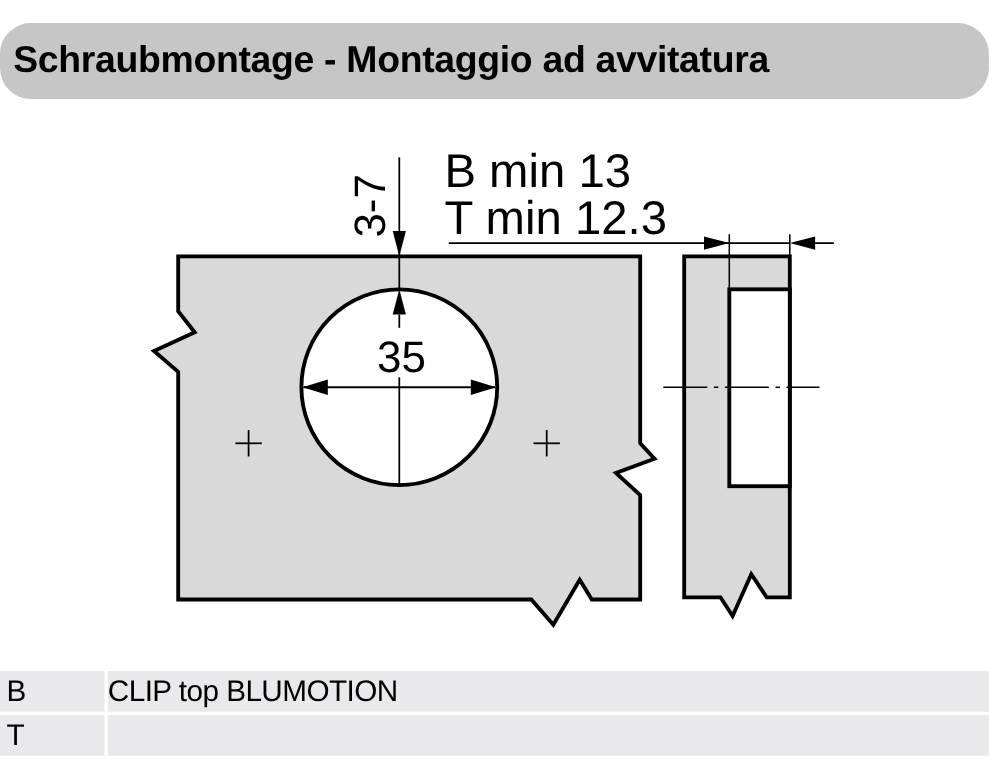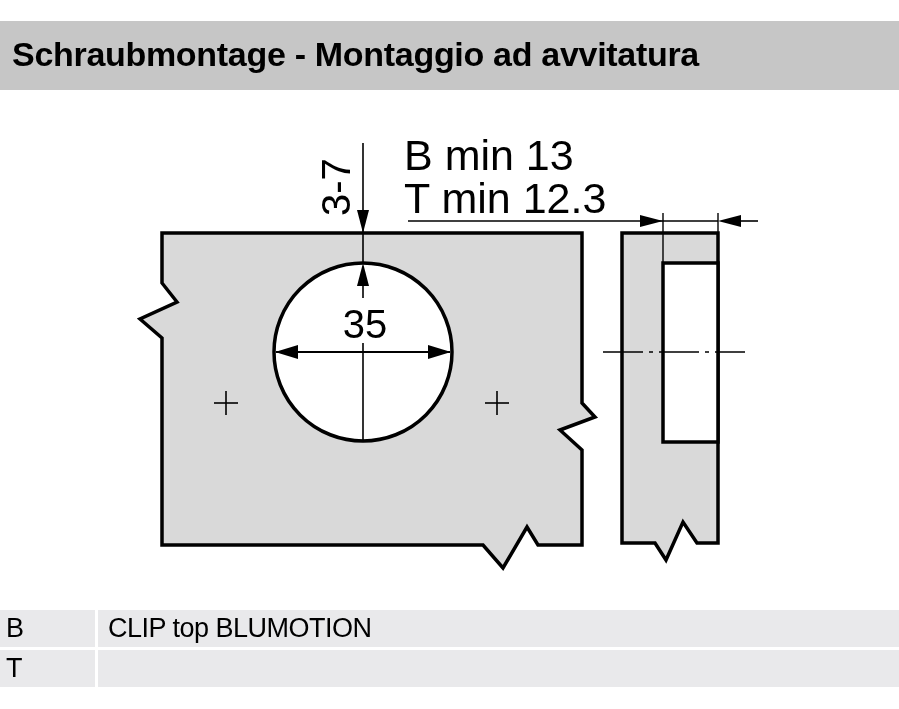--- a/index.html
+++ b/index.html
@@ -1,39 +1,40 @@
 <!DOCTYPE html>
 <html><head>
 <meta charset="utf-8">
 <style>
   html, body { margin: 0; padding: 0; background: #ffffff; }
   body { width: 899px; height: 709px; position: relative; overflow: hidden; font-family: "Liberation Sans", sans-serif; }
   .header {
     position: absolute; left: 0; top: 21px; width: 899px; height: 69px;
     background: #c6c6c6;
+    border-radius: 28px;
   }
   .header-title {
     position: absolute; left: 12px; top: 14px;
     font-size: 34px; font-weight: bold; color: #000; letter-spacing: -0.3px;
     white-space: nowrap;
   }
   .drawing { position: absolute; left: 0; top: 0; width: 899px; height: 600px; }
   .legend {
     position: absolute; left: 0; top: 610px; width: 899px;
   }
   .legend-row {
     display: flex; height: 37px; margin-bottom: 3px; background: #e9e9eb;
   }
   .legend-key {
     width: 98px; padding-left: 6px; box-sizing: border-box;
     font-size: 27px; line-height: 37px; color: #000;
     border-right: 3px solid #ffffff;
   }
   .legend-value {
-    padding-left: 10px; font-size: 27px; line-height: 37px; color: #000; letter-spacing: -0.5px;
+    font-size: 27px; line-height: 37px; color: #000; letter-spacing: -0.5px;
   }
   .dim-text { font-family: "Liberation Sans", sans-serif; fill: #000; }
 </style>
 </head>
 <body>
 
 <div class="header">
   <div class="header-title">Schraubmontage - Montaggio ad avvitatura</div>
 </div>
 

